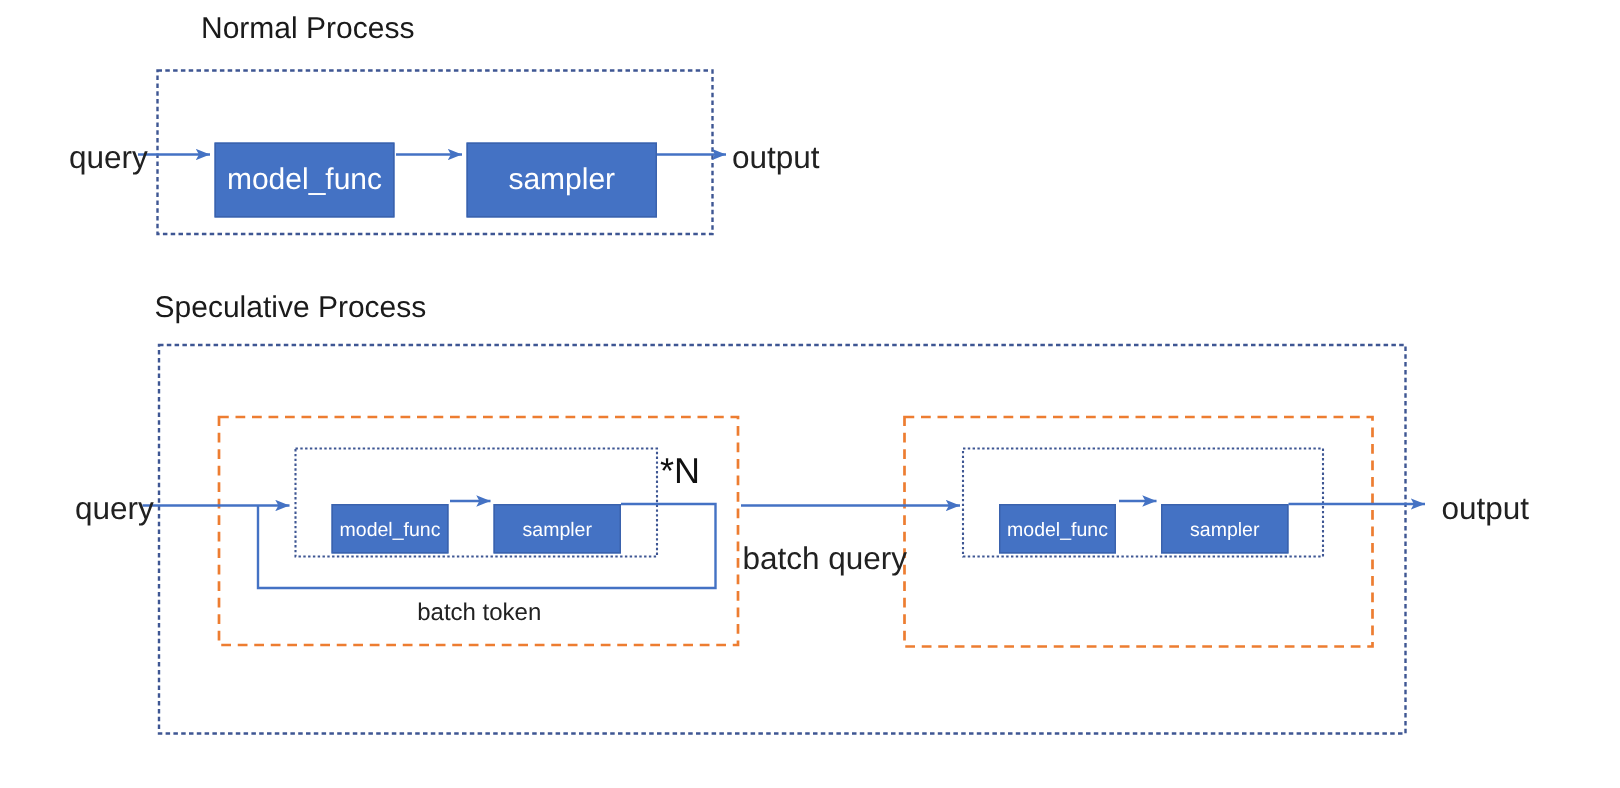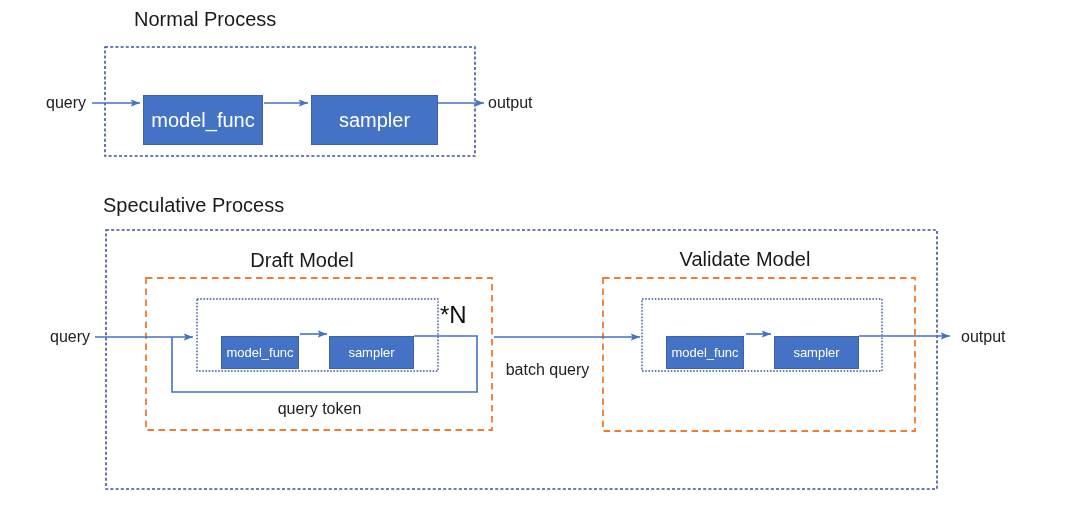--- a/index.html
+++ b/index.html
@@ -13,21 +13,21 @@
     --box_text:#ffffff;
     --background:#ffffff;
   }
   html,body{margin:0;padding:0;background:var(--background);}
   #canvas{
     position:relative;width:1080px;height:525px;background:var(--background);
     font-family:"Liberation Sans","DejaVu Sans",sans-serif;color:var(--text);
     overflow:hidden;
   }
   .abs{position:absolute;}
-  .label{font-size:16px;line-height:1.2;white-space:nowrap;color:var(--text);}
+  .label{font-size:21px;line-height:1.2;white-space:nowrap;color:var(--text);}
   .title{font-size:20px;line-height:1.2;white-space:nowrap;color:#1a1a1a;}
   .ctr{text-align:center;}
   .bluebox{
     background:var(--box_fill);
     border:1px solid var(--box_border);
     box-sizing:border-box;
     color:var(--box_text);
     display:flex;align-items:center;justify-content:center;
     white-space:nowrap;
     margin-top:18px;
@@ -82,33 +82,31 @@
   <div class="abs bluebox big" style="left:143px;top:77px;width:120px;height:50px;">model_func</div>
 
   <div class="abs bluebox big" style="left:311px;top:77px;width:127px;height:50px;">sampler</div>
 
   <div class="abs label" style="left:488px;top:93px;">output</div>
 
   <div class="abs title" style="left:103px;top:193px;">Speculative Process</div>
 
   <div class="abs label" style="left:50px;top:327px;">query</div>
 
-  <div class="abs title ctr" style="left:222px;top:248px;width:160px;">Draft Model</div>
 
   <div class="abs bluebox small" style="left:221px;top:318px;width:78px;height:33px;">model_func</div>
 
   <div class="abs bluebox small" style="left:329px;top:318px;width:85px;height:33px;">sampler</div>
 
   <div class="abs repeat" style="left:440px;top:303px;">*N</div>
 
-  <div class="abs label ctr" style="left:262px;top:399px;width:115px;font-size:16px;">query token</div>
+  <div class="abs label ctr" style="left:262px;top:399px;width:115px;font-size:16px;">batch token</div>
 
   <div class="abs label ctr" style="left:495px;top:314px;width:105px;margin-top:46px;">batch query</div>
 
-  <div class="abs title ctr" style="left:665px;top:247px;width:160px;">Validate Model</div>
 
   <div class="abs bluebox small" style="left:666px;top:318px;width:78px;height:33px;">model_func</div>
 
   <div class="abs bluebox small" style="left:774px;top:318px;width:85px;height:33px;">sampler</div>
 
   <div class="abs label" style="left:961px;top:327px;">output</div>
 
 </div>
 
 </body></html>

